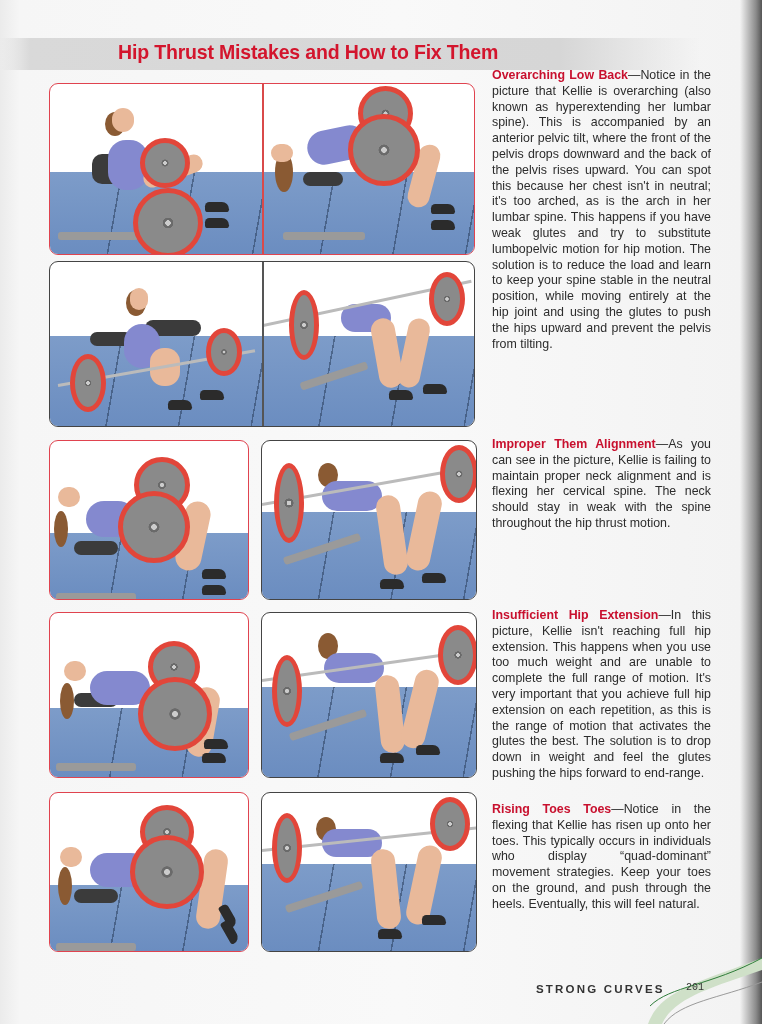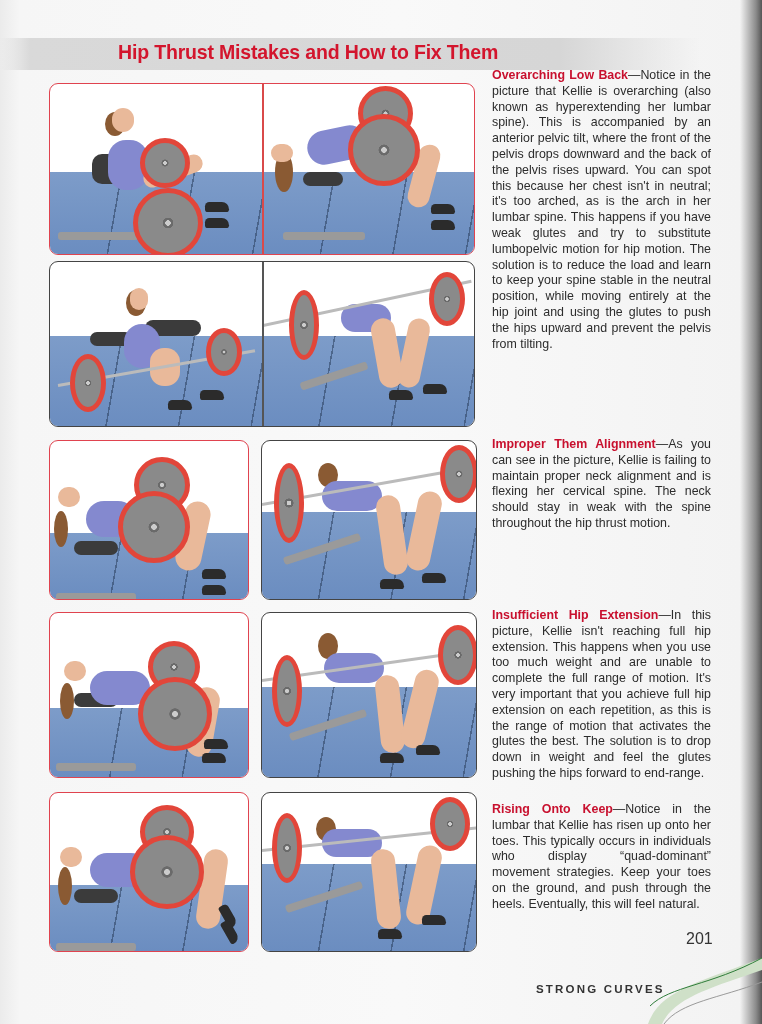--- a/index.html
+++ b/index.html
@@ -61,22 +61,22 @@
     font-size: 12.4px; line-height: 15.8px; color: #2c2c2c;
     text-align: justify;
   }
   .textblock .head { color: #c8102e; font-weight: bold; }
 
   .footer-brand {
     position: absolute; left: 536px; top: 983px;
     font-size: 11.5px; font-weight: bold; letter-spacing: 2.2px; color: #333;
   }
   .footer-page {
-    position: absolute; left: 686px; top: 930px;
-    font-size: 16px; color: #333;
+    position: absolute; left: 686px; top: 982px;
+    font-size: 10px; color: #333; font-family: Liberation Mono, monospace;
   }
   .swoosh { position: absolute; left: 640px; top: 940px; width: 122px; height: 84px; }
 </style>
 </head>
 <body>
 
 <div class="title-band"></div>
 <h1 class="page-title">Hip Thrust Mistakes and How to Fix Them</h1>
 
 <div class="photo red split" style="left:49px; top:83px; width:426px; height:172px;">
@@ -224,21 +224,21 @@
 
 <p class="textblock" style="top:437px;">
   <span class="head">Improper Them Alignment</span><span>—As you can see in the picture, Kellie is failing to maintain proper neck alignment and is flexing her cervical spine. The neck should stay in weak with the spine throughout the hip thrust motion.</span>
 </p>
 
 <p class="textblock" style="top:608px;">
   <span class="head">Insufficient Hip Extension</span><span>—In this picture, Kellie isn't reaching full hip extension. This happens when you use too much weight and are unable to complete the full range of motion. It's very important that you achieve full hip extension on each repetition, as this is the range of motion that activates the glutes the best. The solution is to drop down in weight and feel the glutes pushing the hips forward to end-range.</span>
 </p>
 
 <p class="textblock" style="top:802px;">
-  <span class="head">Rising Onto Keep</span><span>—Notice in the lumbar that Kellie has risen up onto her toes. This typically occurs in individuals who display “quad-dominant” movement strategies. Keep your toes on the ground, and push through the heels. Eventually, this will feel natural.</span>
+  <span class="head">Rising Toes Toes</span><span>—Notice in the flexing that Kellie has risen up onto her toes. This typically occurs in individuals who display “quad-dominant” movement strategies. Keep your toes on the ground, and push through the heels. Eventually, this will feel natural.</span>
 </p>
 
 <svg class="swoosh" viewBox="0 0 122 84">
   <path d="M8 84 C 20 50, 60 42, 122 18 L122 30 C 70 48, 34 58, 22 84 Z" fill="#cfe0c8"></path>
   <path d="M10 66 C 30 46, 70 46, 122 18" fill="none" stroke="#2f7d3a" stroke-width="1"></path>
   <path d="M24 84 C 40 62, 80 58, 122 42" fill="none" stroke="#9a9a9a" stroke-width="1"></path>
 </svg>
 <div class="footer-brand">STRONG CURVES</div>
 <div class="footer-page">201</div>
 

